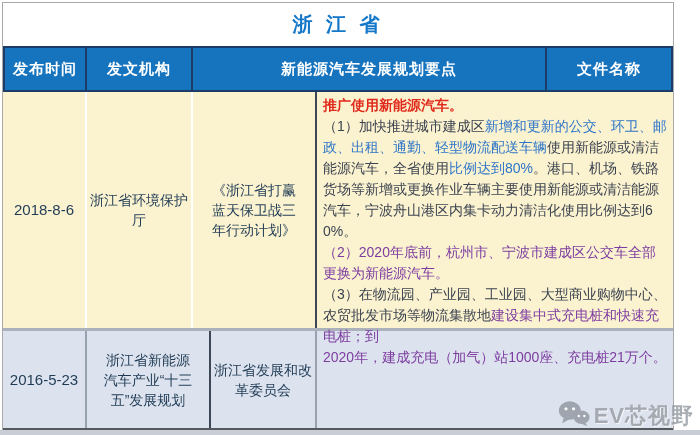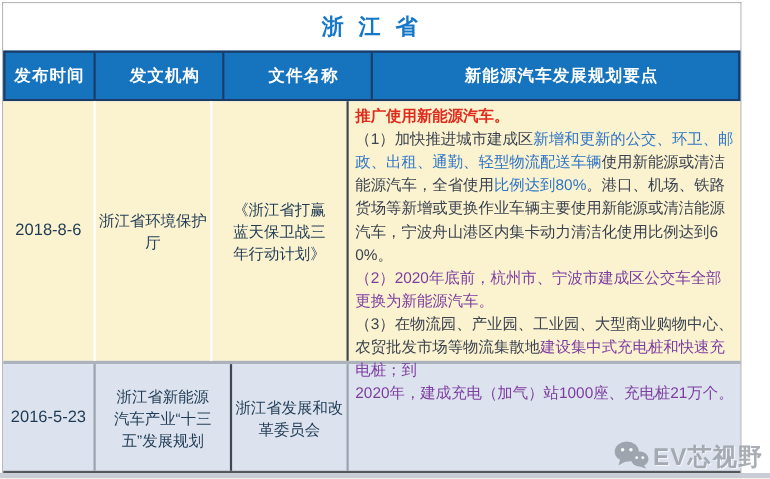--- a/index.html
+++ b/index.html
@@ -16,21 +16,20 @@
   }
   
   .title-bar{height:43px;display:flex;align-items:center;justify-content:center;background:#ffffff;}
   .title{
     color:var(--title-color,#1577C8);font-size:20px;font-weight:bold;letter-spacing:4px;
   }
   
   .header-row{
     display:flex;height:46px;background:var(--header-bg,#1673BE);
     border:2px solid var(--border-navy,#1A3C66);
-    gap:11px;
   }
   .header-cell{
     display:flex;align-items:center;justify-content:center;
     color:#ffffff;font-weight:bold;font-size:15px;letter-spacing:1px;
     border-right:2px solid var(--border-navy,#1A3C66);
   }
   .header-cell:last-child{border-right:none;}
   .hc1{width:82px;} .hc2{width:106px;} .hc3{width:124px;} .hc4{flex:1;}
   
   .row{display:flex;}
@@ -74,22 +73,22 @@
 <div class="page">
   <div class="tablewrap">
 
     <div class="title-bar">
       <span class="title">浙 江 省</span>
     </div>
 
     <div class="header-row">
       <div class="header-cell hc1">发布时间</div>
       <div class="header-cell hc2">发文机构</div>
+      <div class="header-cell hc4">新能源汽车发展规划要点</div>
       <div class="header-cell hc3">文件名称</div>
-      <div class="header-cell hc4">新能源汽车发展规划要点</div>
     </div>
 
     <div class="row row1">
       <div class="cell c1 date">2018-8-6</div>
       <div class="cell c2">浙江省环境保护厅</div>
       <div class="cell c3">《浙江省打赢蓝天保卫战三年行动计划》</div>
       <div class="cell c4 content">
           <div class="para"><span class="seg-red">推广使用新能源汽车。</span></div>
           <div class="para"><span class="seg-dark">（1）加快推进城市建成区</span><span class="seg-blue">新增和更新的公交、环卫、邮政、出租、通勤、轻型物流配送车辆</span><span class="seg-dark">使用新能源或清洁能源汽车，全省使用</span><span class="seg-blue">比例达到80%</span><span class="seg-dark">。港口、机场、铁路货场等新增或更换作业车辆主要使用新能源或清洁能源汽车，宁波舟山港区内集卡动力清洁化使用比例达到60%。</span></div>
           <div class="para"><span class="seg-purple">（2）2020年底前，杭州市、宁波市建成区公交车全部更换为新能源汽车。</span></div>

